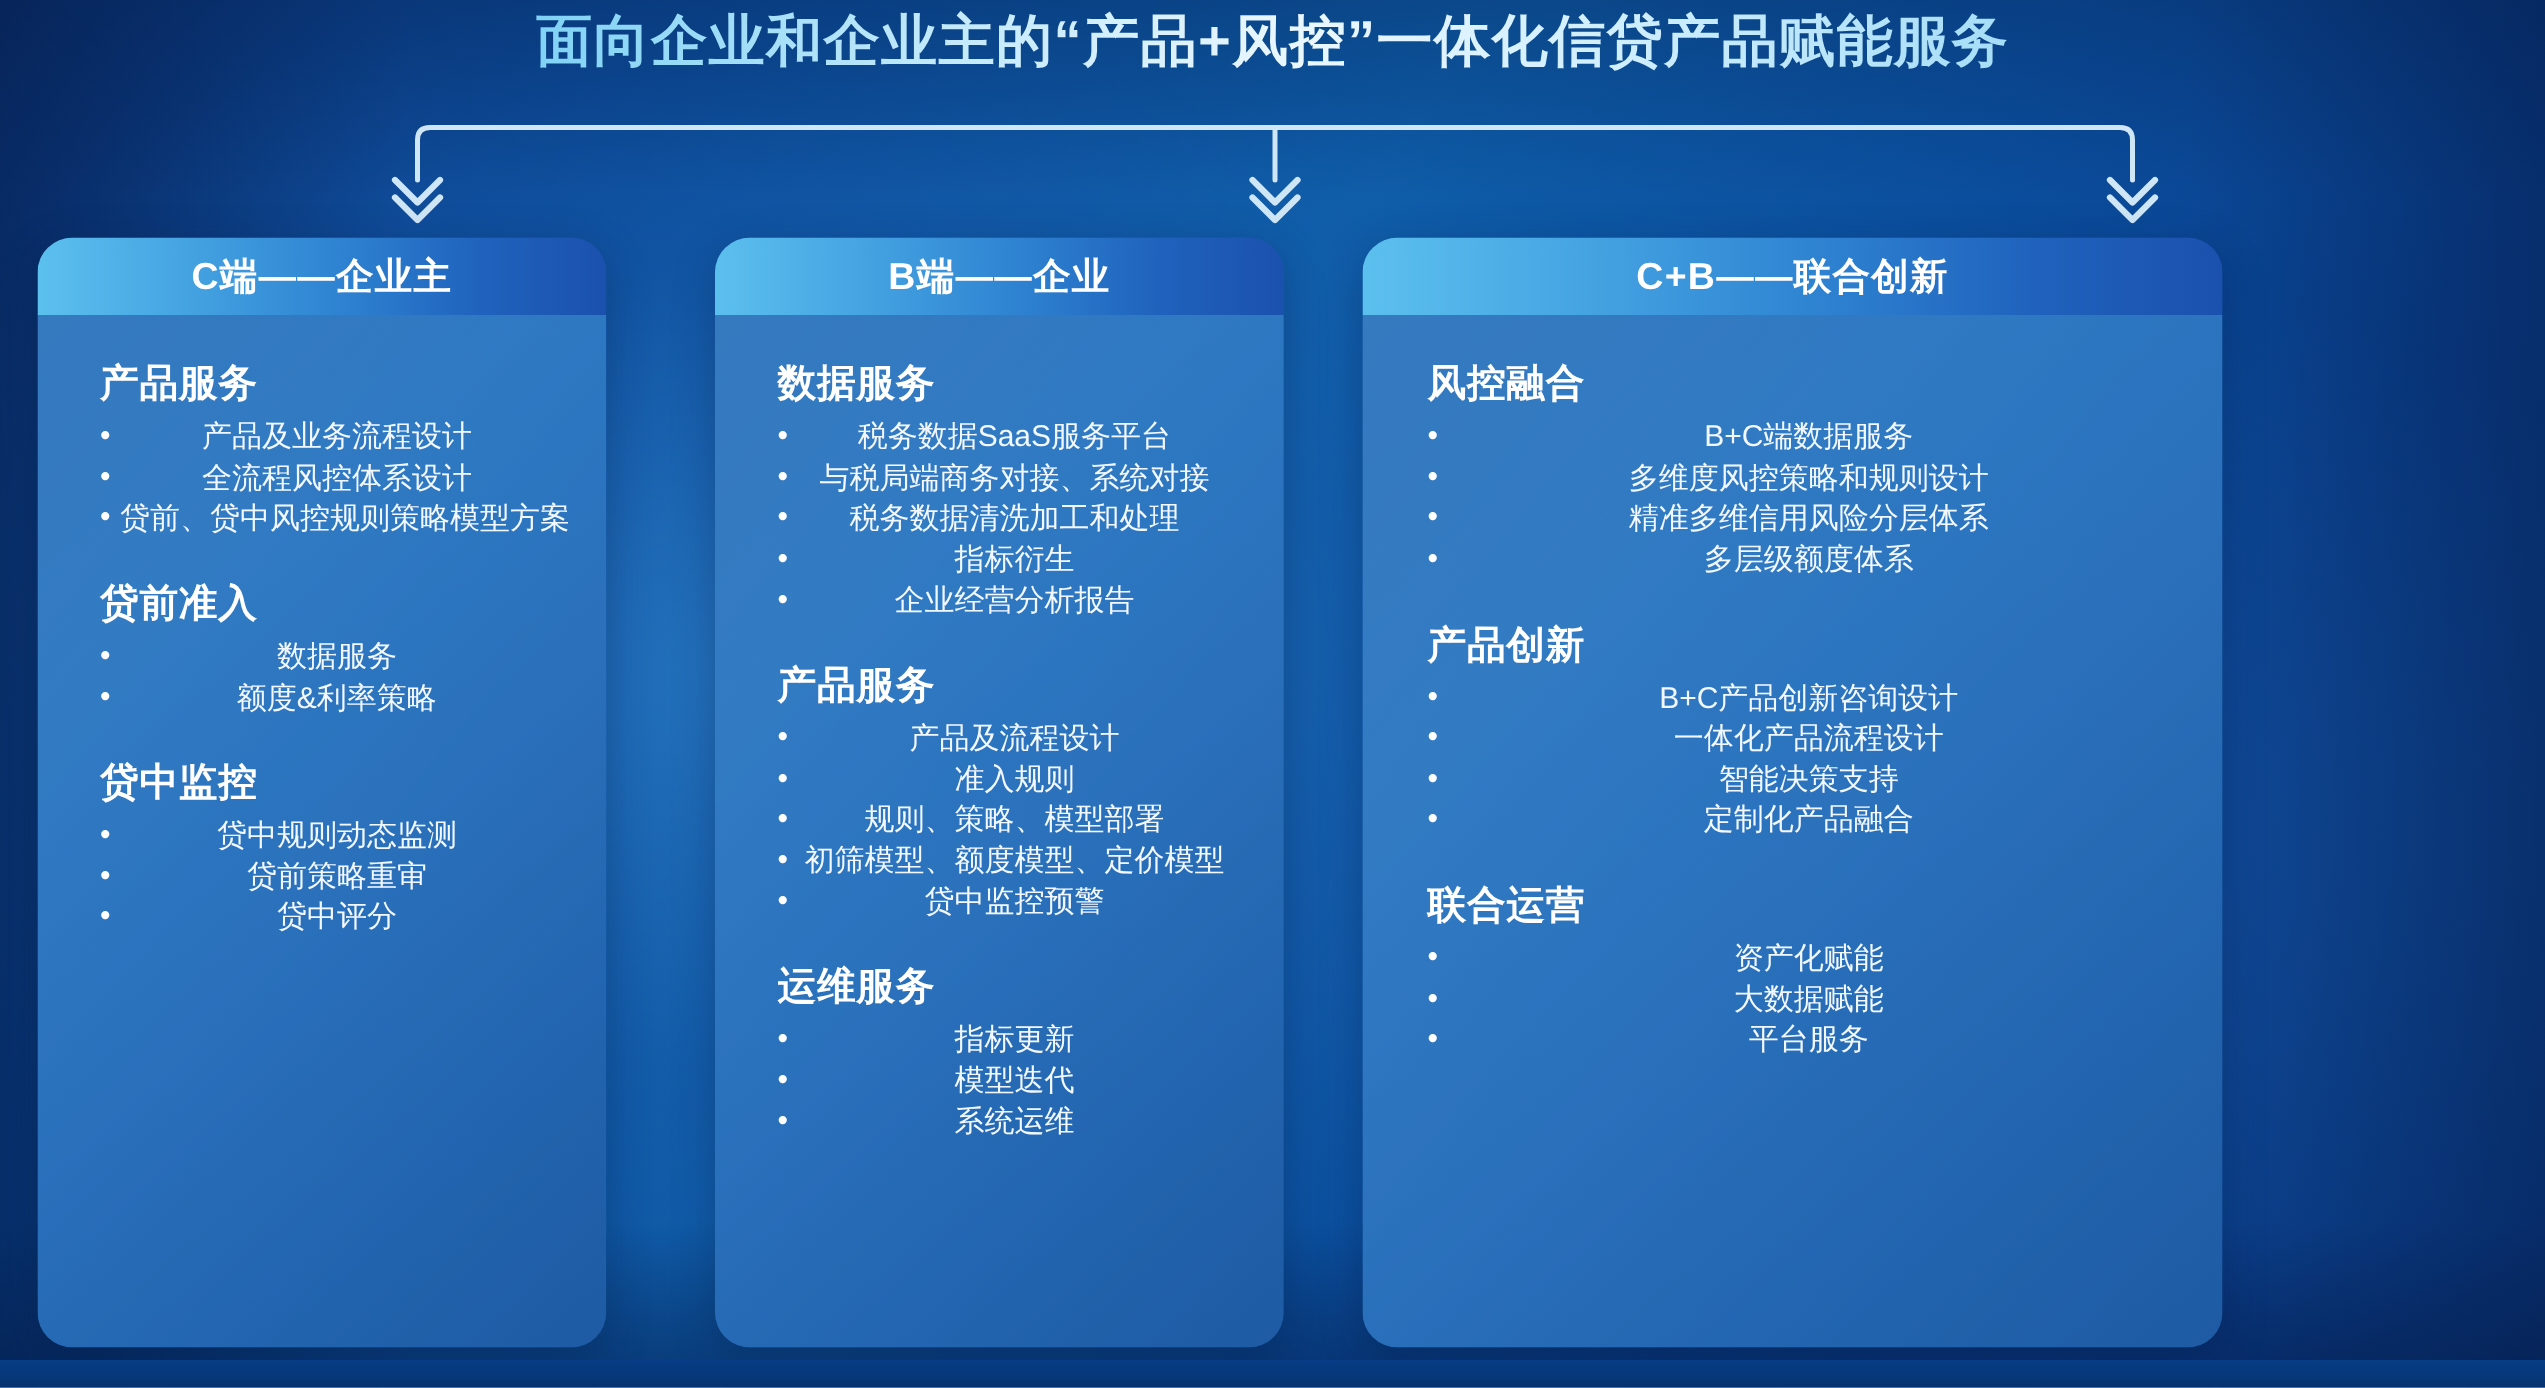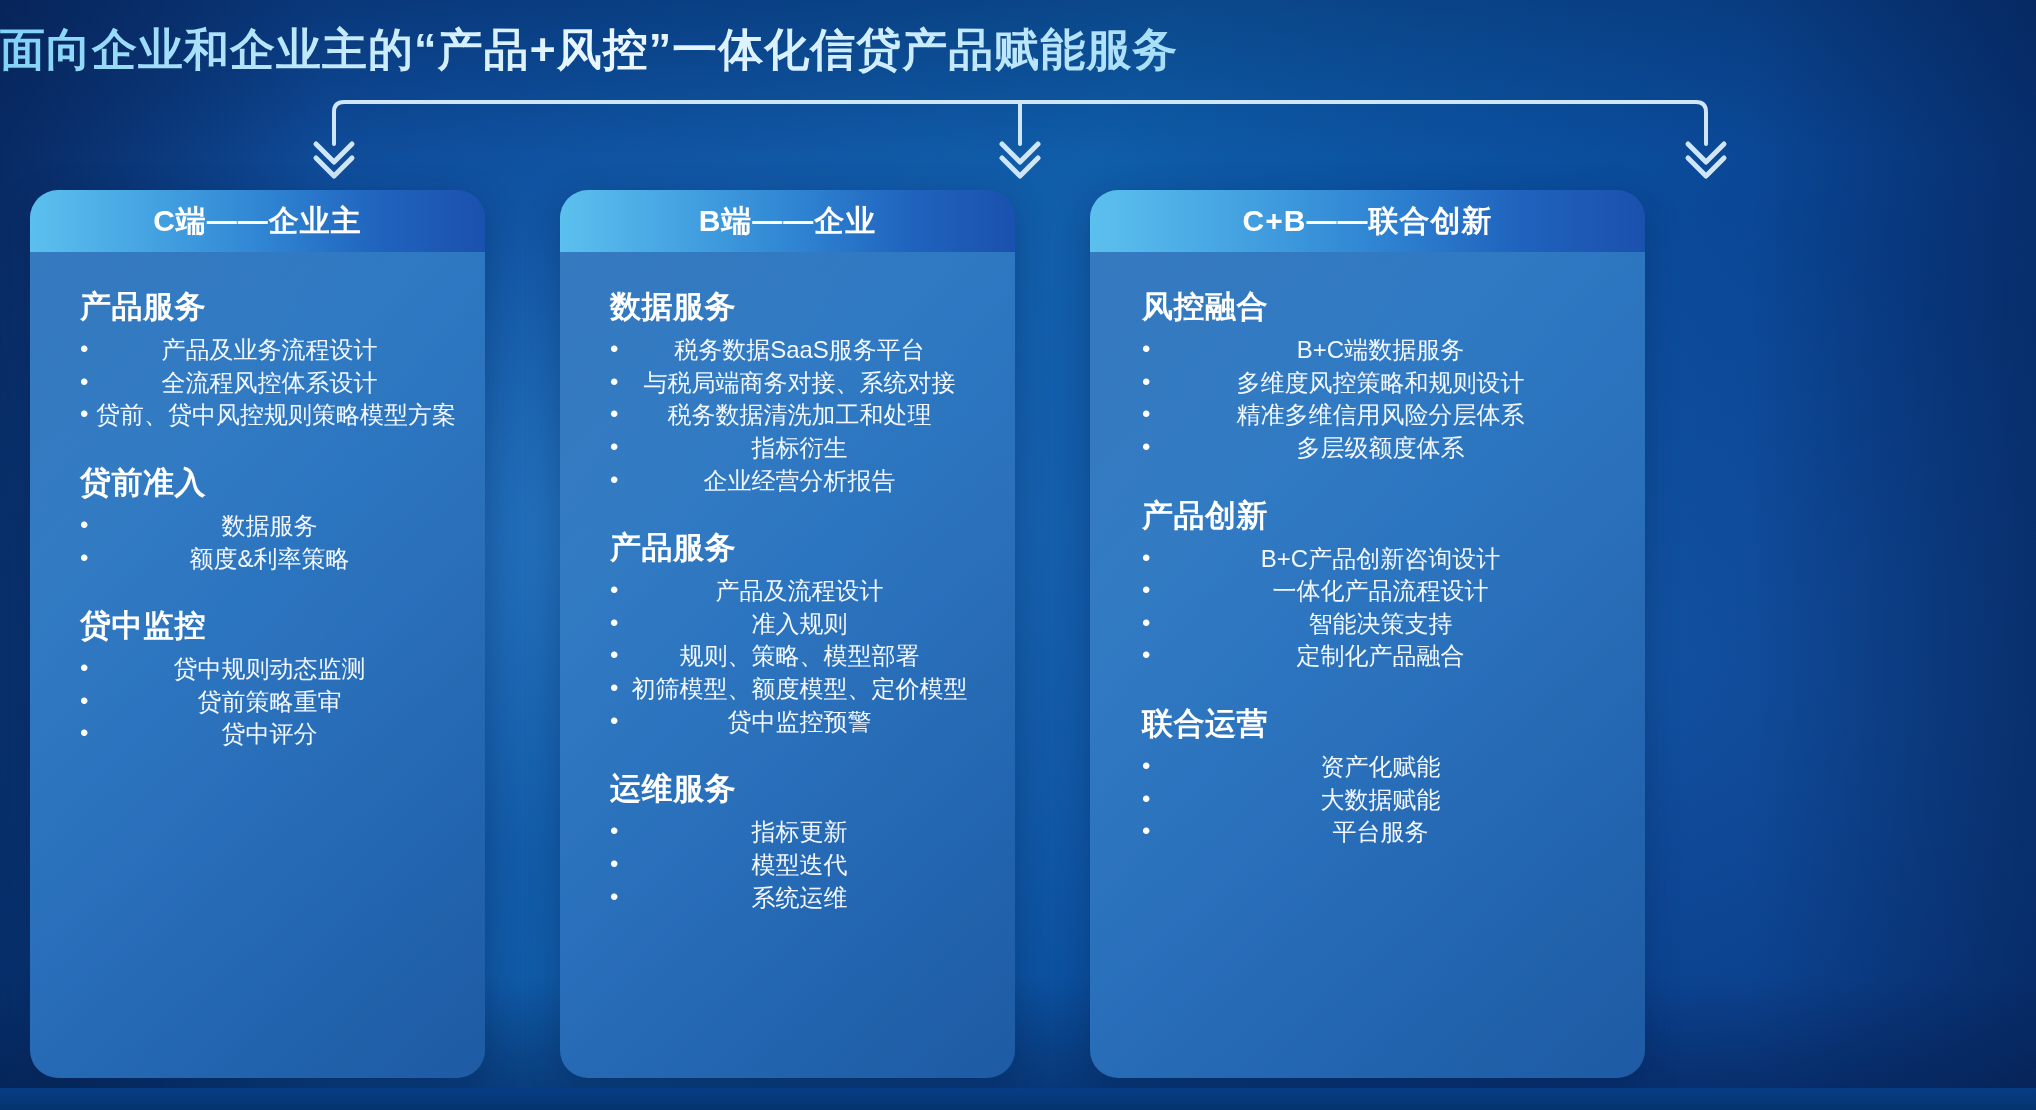--- a/index.html
+++ b/index.html
@@ -32,21 +32,22 @@
       linear-gradient(90deg, rgba(4,26,70,0.55) 0%, rgba(4,26,70,0.0) 16%, rgba(4,26,70,0.0) 86%, rgba(4,26,70,0.45) 100%),
       linear-gradient(180deg, rgba(4,26,70,0.30) 0%, rgba(4,26,70,0.0) 14%, rgba(4,26,70,0.0) 88%, rgba(5,28,74,0.55) 100%);
   }
   .bottom-strip{
     position:absolute; left:0; right:0; bottom:0; height:22px;
     background:linear-gradient(180deg,#063d86 0%,#06336f 100%);
   }
 
   
   .title-wrap{
-    position:absolute; top:22px; left:0; width:2036px;
+    position:absolute; top:5px; left:0; width:2036px;
+    text-align:center;
   }
   .title{
     display:inline-block;
     font-size:45px;
     font-weight:bold;
     letter-spacing:1px;
     line-height:1.25;
     background:linear-gradient(96deg,#7fd2f5 0%, #bfe8fb 26%, #eaf7ff 52%, #cfeeff 74%, #a5ddf7 100%);
     -webkit-background-clip:text;
     background-clip:text;
@@ -91,22 +92,22 @@
   }
   .card .cbody::after{
     content:"";
     position:absolute; inset:0;
     background:linear-gradient(128deg, rgba(255,255,255,0.055) 0%, rgba(255,255,255,0.0) 46%, rgba(0,30,80,0.08) 100%);
     pointer-events:none;
   }
 
   
   #card-c   { left:30px;   width:455px; }
-  #card-b   { left:560px;  width:455px; }
-  #card-cb  { left:1090px; width:555px; }
+  #card-b   { left:572px;  width:455px; }
+  #card-cb  { left:1090px; width:688px; }
 
   .sections{ position:relative; z-index:2; padding:0 0 0 0; }
   .section{ padding:0 42px; }
   #card-c  .section{ padding-left:50px; }
   #card-b  .section{ padding-left:50px; }
   #card-cb .section{ padding-left:52px; }
 
   .sec-title{
     font-size:31px;
     font-weight:bold;

